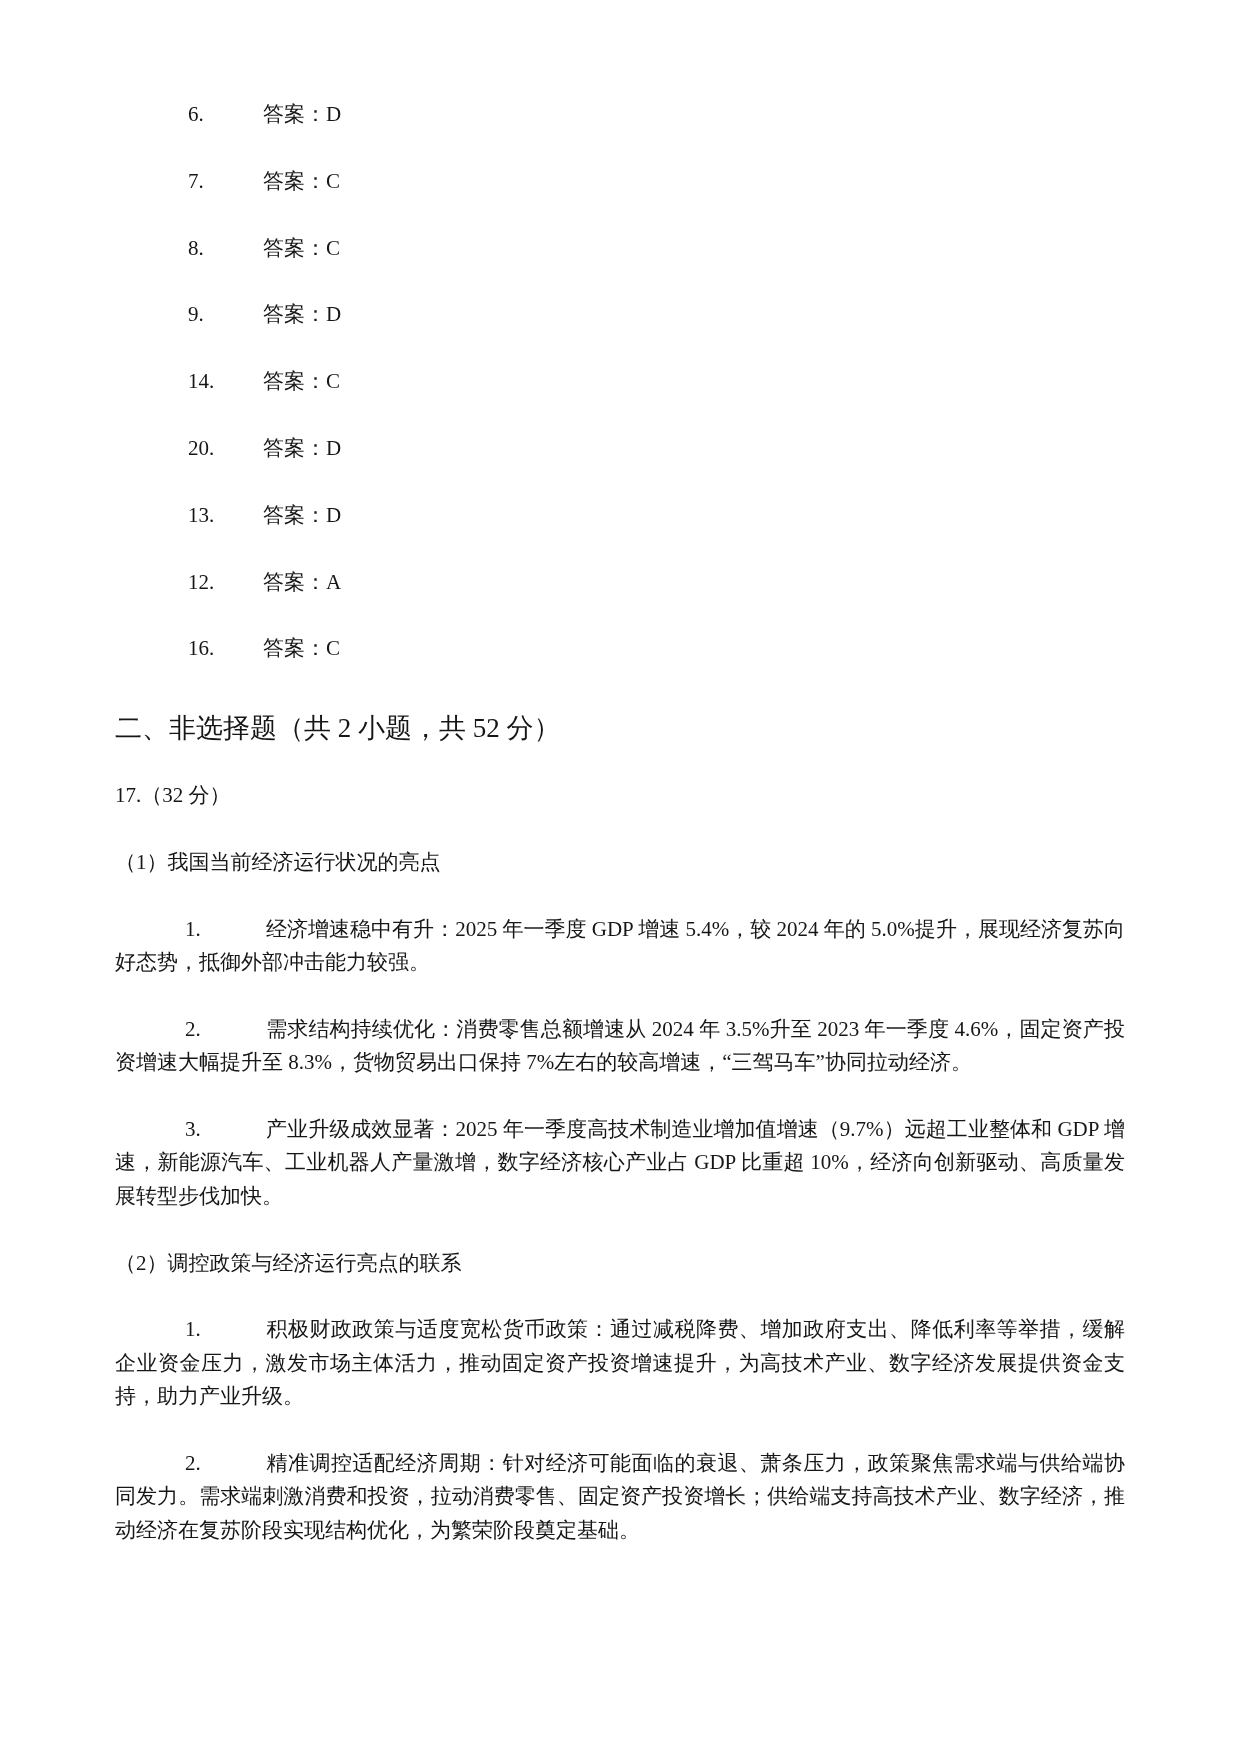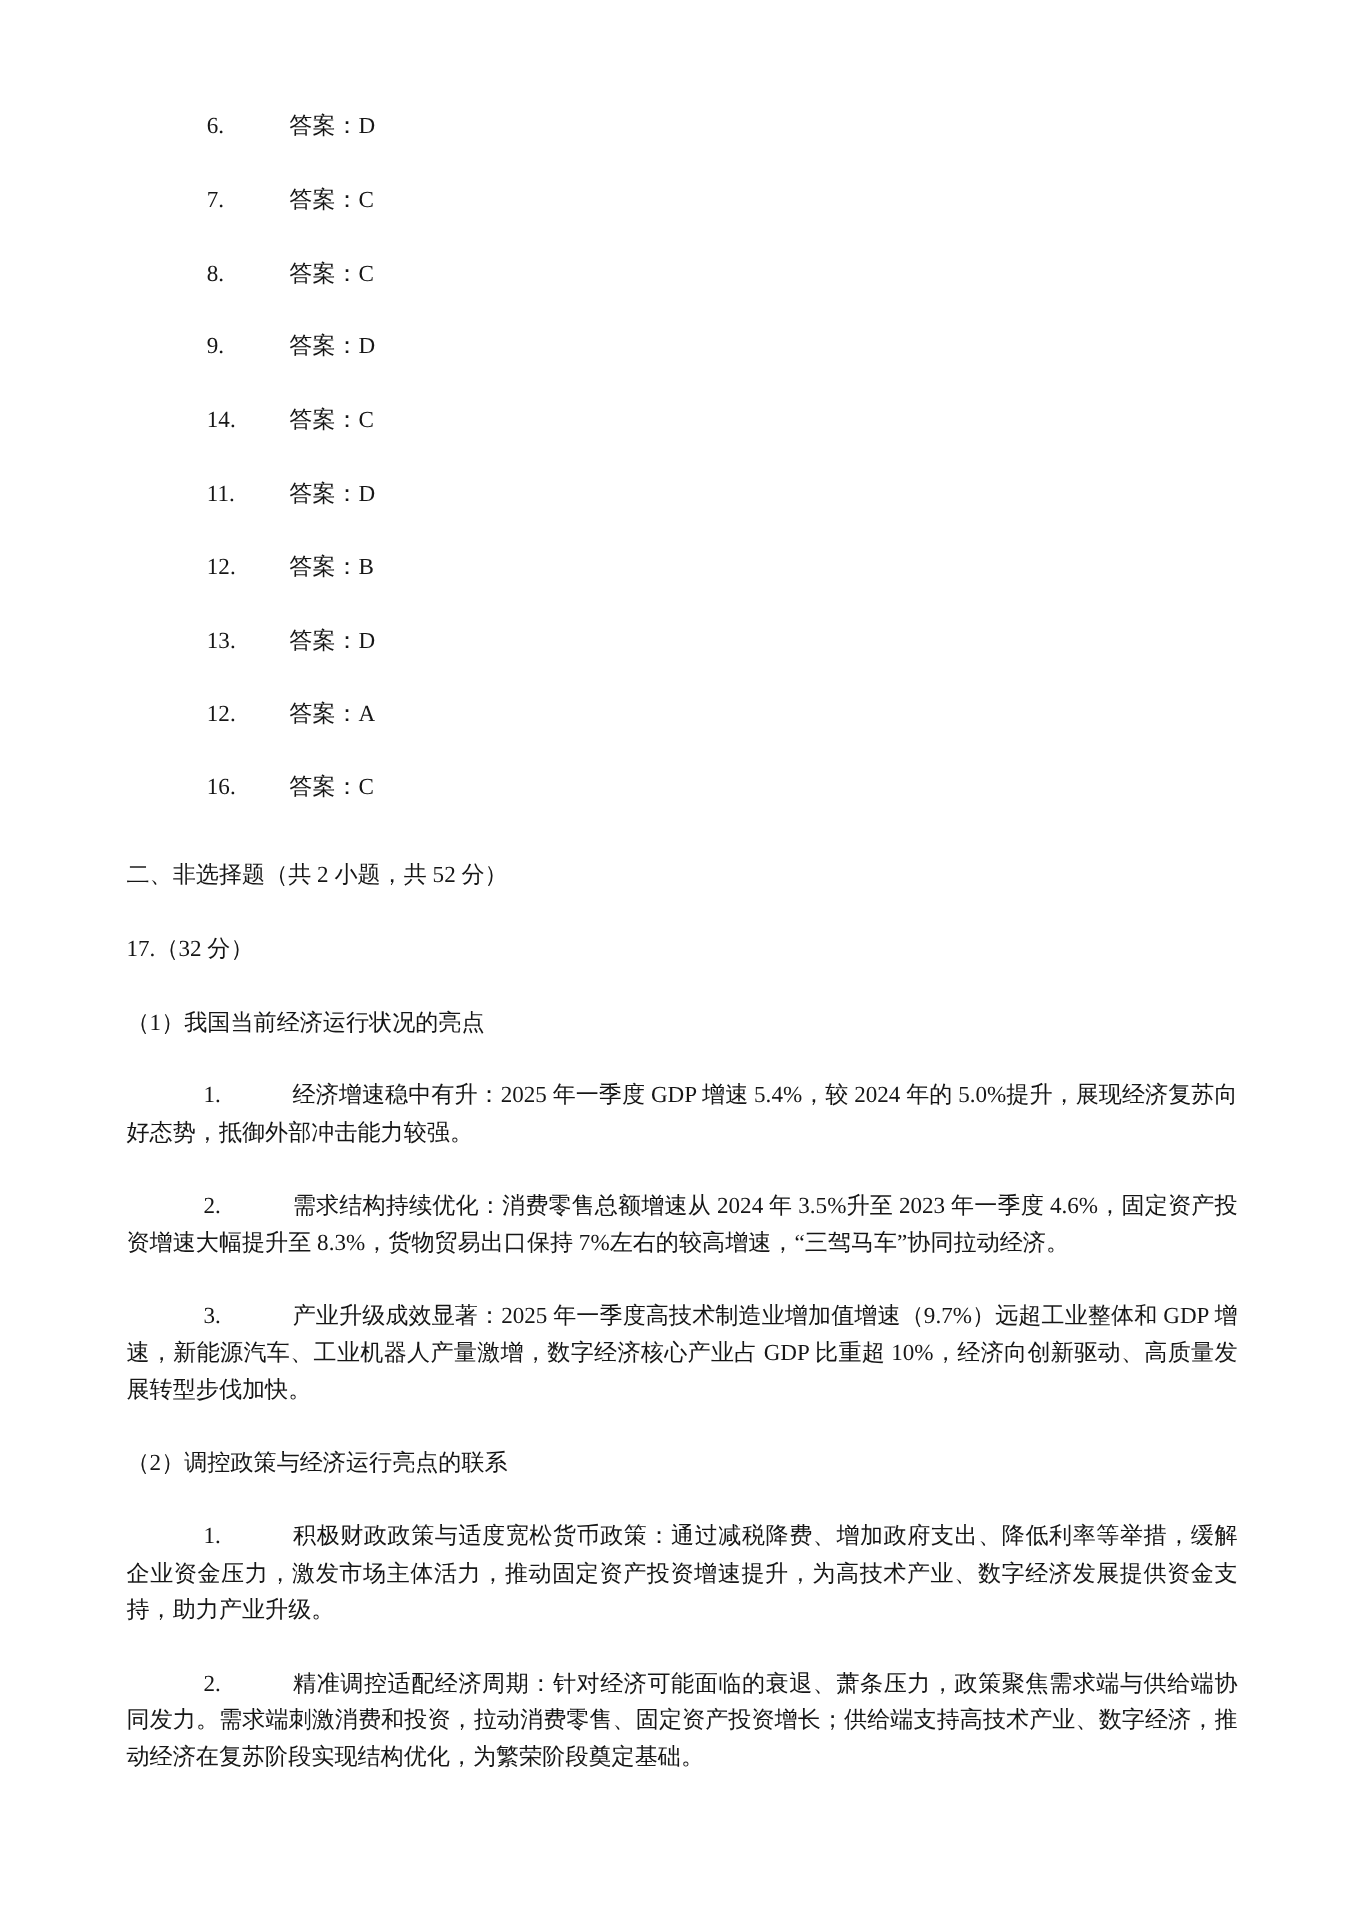--- a/index.html
+++ b/index.html
@@ -22,21 +22,21 @@
     margin-bottom: 33.4px;
     white-space: nowrap;
   }
   .answer-row .num {
     display: inline-block;
     width: 75px;
     text-indent: 0;
   }
   .sec-heading {
     font-weight: normal;
-    font-size: 21px;
+    font-size: 27px;
     margin-top: 46.4px;   
     margin-bottom: 33.4px;
   }
   .q-title {
     margin-bottom: 33.4px;
   }
   .part-heading {
     margin-bottom: 33.4px;
   }
   .point-para {
@@ -66,24 +66,21 @@
     <div class="answer-row">
       <span class="num">8.</span><span>答案：</span><span>C</span>
     </div>
     <div class="answer-row">
       <span class="num">9.</span><span>答案：</span><span>D</span>
     </div>
     <div class="answer-row">
       <span class="num">14.</span><span>答案：</span><span>C</span>
     </div>
     <div class="answer-row">
-      <span class="num">11.</span><span>答案：</span><span>D</span>
-    </div>
-    <div class="answer-row">
-      <span class="num">12.</span><span>答案：</span><span>B</span>
+      <span class="num">20.</span><span>答案：</span><span>D</span>
     </div>
     <div class="answer-row">
       <span class="num">13.</span><span>答案：</span><span>D</span>
     </div>
     <div class="answer-row">
       <span class="num">12.</span><span>答案：</span><span>A</span>
     </div>
     <div class="answer-row">
       <span class="num">16.</span><span>答案：</span><span>C</span>
     </div>

